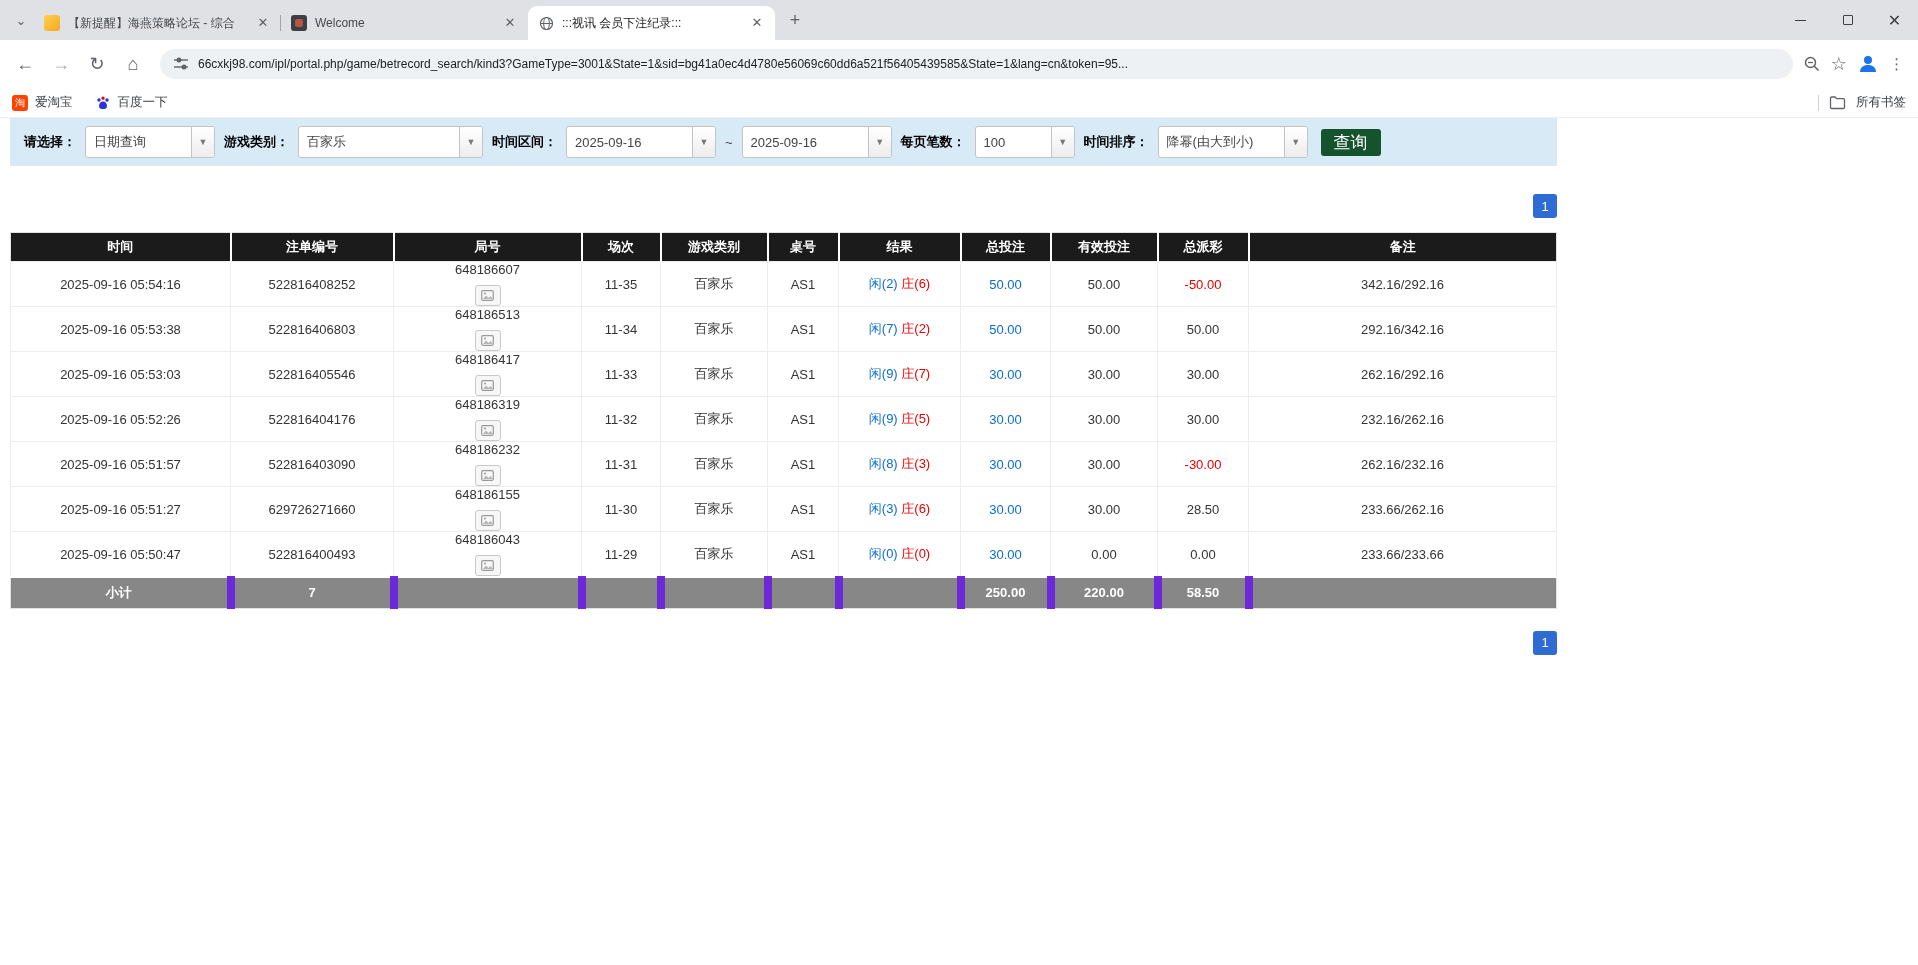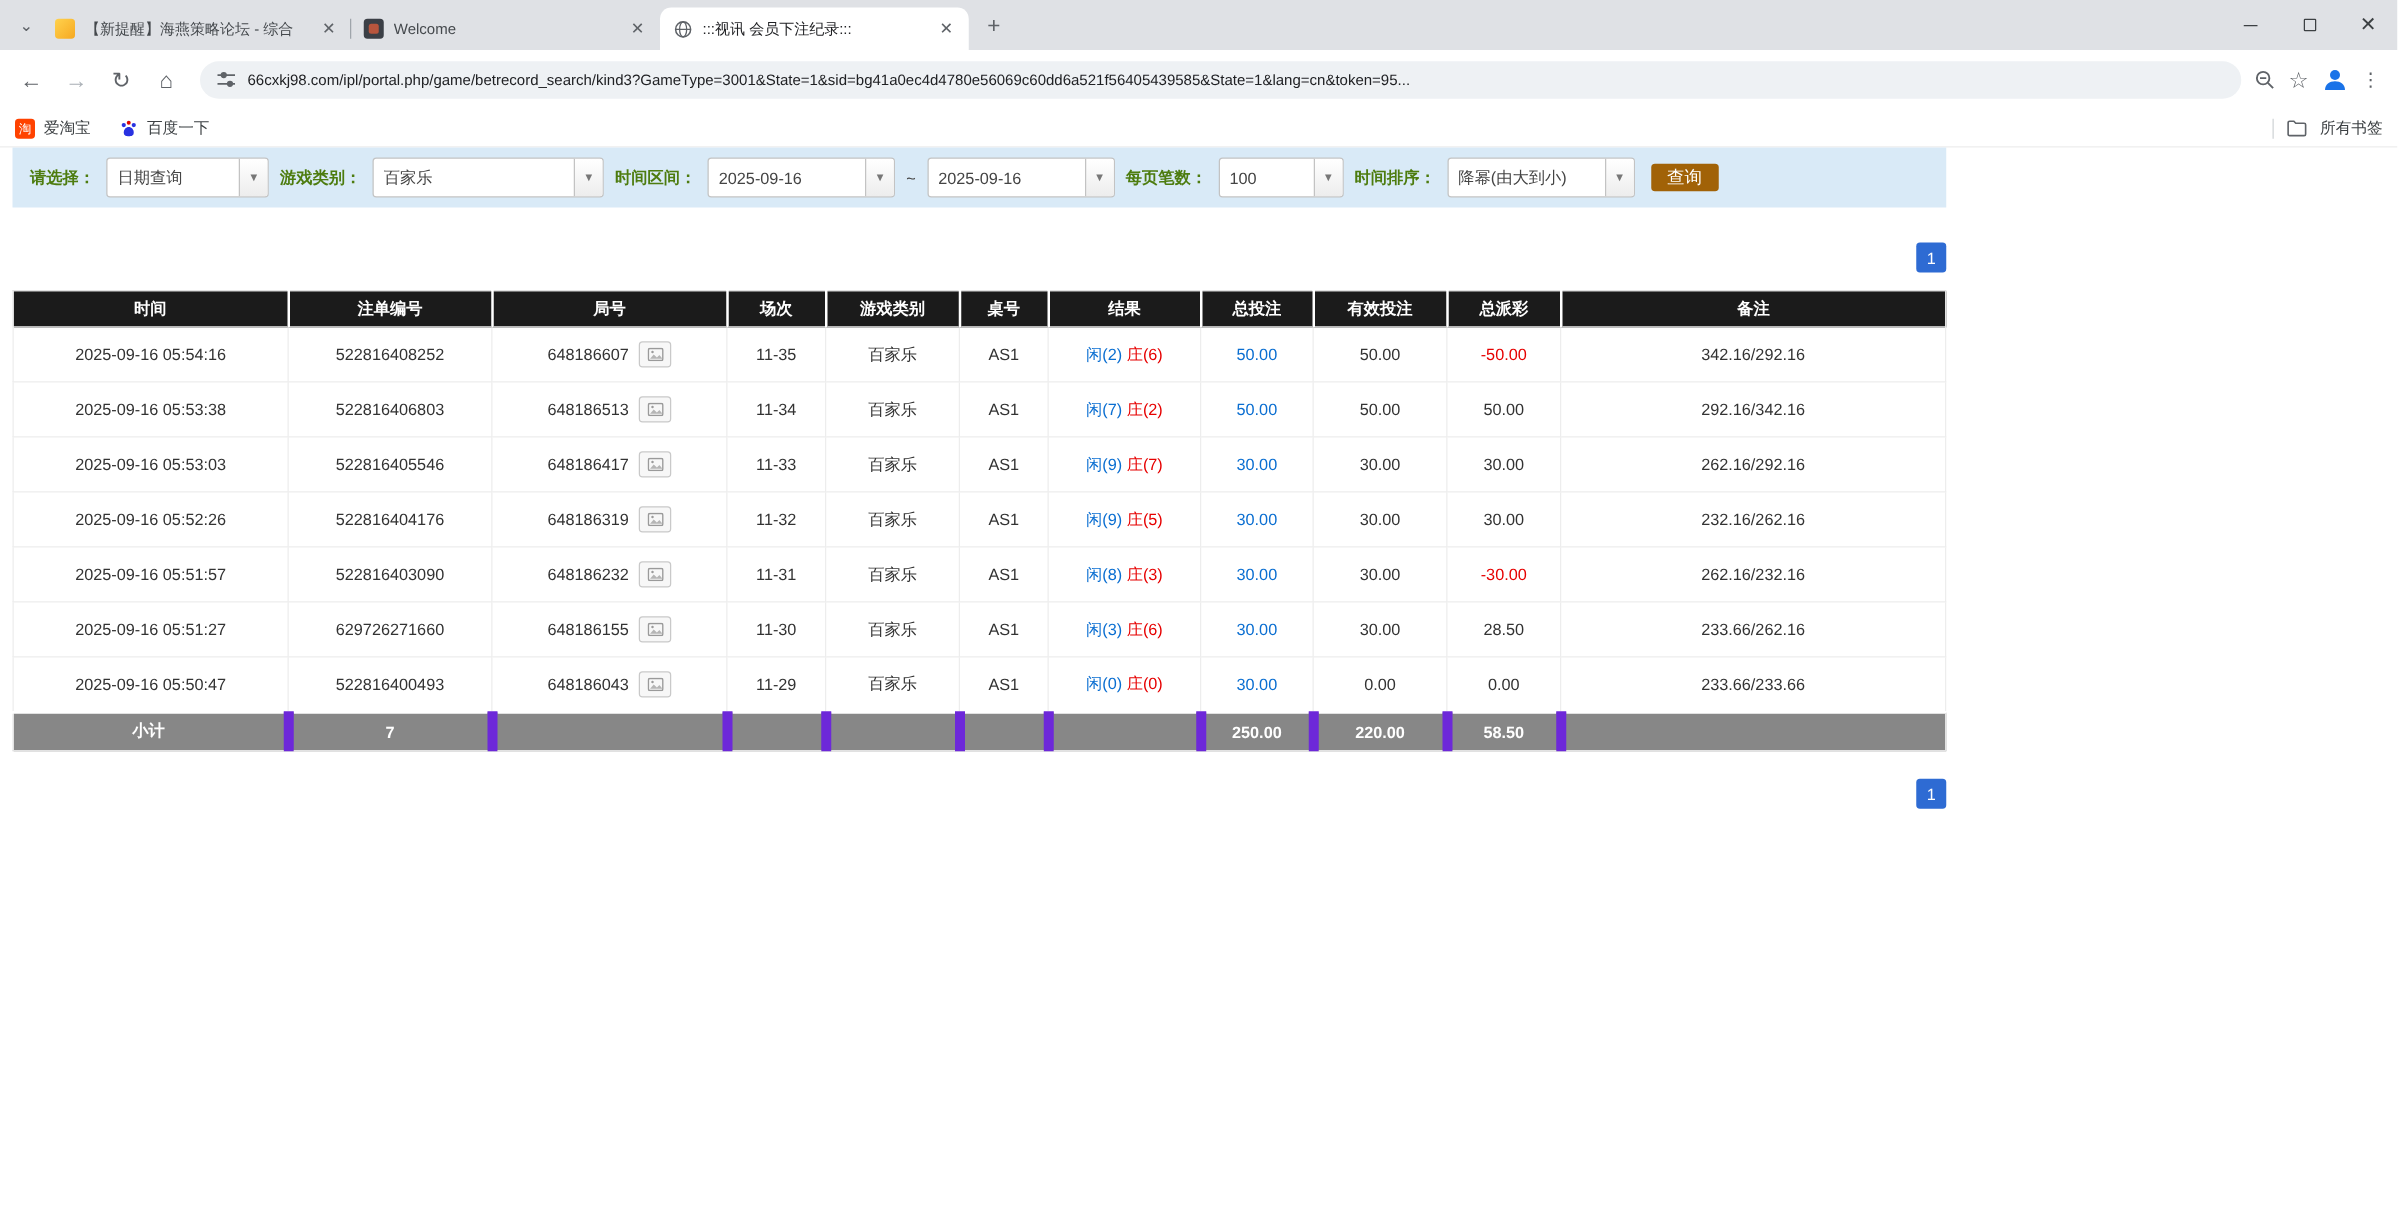--- a/index.html
+++ b/index.html
@@ -43,28 +43,28 @@
     font-size: 10px; display: flex; align-items: center; justify-content: center; }
   .bm-right { margin-left: auto; display: flex; align-items: center; gap: 10px; }
   .bm-divider { width: 1px; height: 16px; background: #d0d3d6; }
 
   
   .content { padding: 0 10px; }
   .page-title { margin: 21px 0 15px 2px; font-size: 17px; font-weight: bold; color: #222; }
   .container { width: 1547px; }
 
   .filter-bar { background: #d9eaf7; padding: 10px 14px; display: flex; align-items: center; gap: 9px; height: 48px; }
-  .flabel { color: #4d7c0f; font-size: 13px; font-weight: bold; white-space: nowrap; }
+  .flabel { color: #000000; font-size: 13px; font-weight: bold; white-space: nowrap; }
   .combo { display: flex; height: 32px; background: #fff; border: 1px solid #c3c3c3; border-radius: 3px; overflow: hidden; justify-content: center; }
   .combo .val { flex: 1; display: flex; align-items: center; padding: 0 8px; font-size: 13px; color: #444; white-space: nowrap; }
   .combo .caret { width: 23px; border-left: 1px solid #c3c3c3; display: flex; align-items: center; justify-content: center;
     color: #777; font-size: 9px; background: linear-gradient(#fff,#ededed); }
   .w130 { width: 130px; } .w185 { width: 185px; } .w150 { width: 150px; } .w100 { width: 100px; }
   .tilde { font-size: 13px; color: #444; }
-  .search-btn { border: none; background: #a16207; color: #fff; font-size: 14px; padding: 2px 13px;
+  .search-btn { border: none; background: #14532d; color: #fff; font-size: 17px; padding: 2px 13px;
     border-radius: 3px; margin-left: 4px; font-family: inherit; }
 
   .summary-bar { margin-top: 12px; background: #dff0d8; height: 34px; display: flex; align-items: center;
     justify-content: space-between; padding: 0 13px; font-size: 13px; }
   .summary-left { color: #31708f; }
   .summary-right { color: #f20000; }
 
   .pager { display: flex; justify-content: flex-end; margin-top: 28px; }
   .pager.bottom { margin-top: 22px; }
   .page-btn { min-width: 24px; height: 24px; padding: 0 7px; background: #2e6bd3; color: #fff; font-size: 13px;
@@ -76,21 +76,21 @@
     border-right: 2px solid #fff; }
   thead th:last-child { border-right: none; }
   tbody td { background: #fff; height: 44px; text-align: center; font-size: 13px; color: #333;
     border: 1px solid #ededed; overflow: hidden; }
   tfoot td { background: #878787; color: #fff; font-weight: bold; height: 31px; text-align: center; font-size: 13px;
     border-right: 8px solid #6d28d9; border-top: 2px solid #fff; }
   tfoot td:last-child { border-right: none; }
   .blue { color: #0a6ed1; }
   .red  { color: #e60000; }
   .neg  { color: #e60000; }
-  .round-cell { display: flex; align-items: center; justify-content: center; gap: 8px; }
+  .round-cell { display: flex; align-items: center; justify-content: center; gap: 8px; flex-direction: column; }
   .icon-btn { width: 26px; height: 21px; border: 1px solid #c9c9c9; border-radius: 3px; background: #f7f7f7;
     display: inline-flex; align-items: center; justify-content: center; }
 
   svg { display: block; }
 </style>
 </head>
 <body>
 
 <div>
   <div class="tabstrip">

